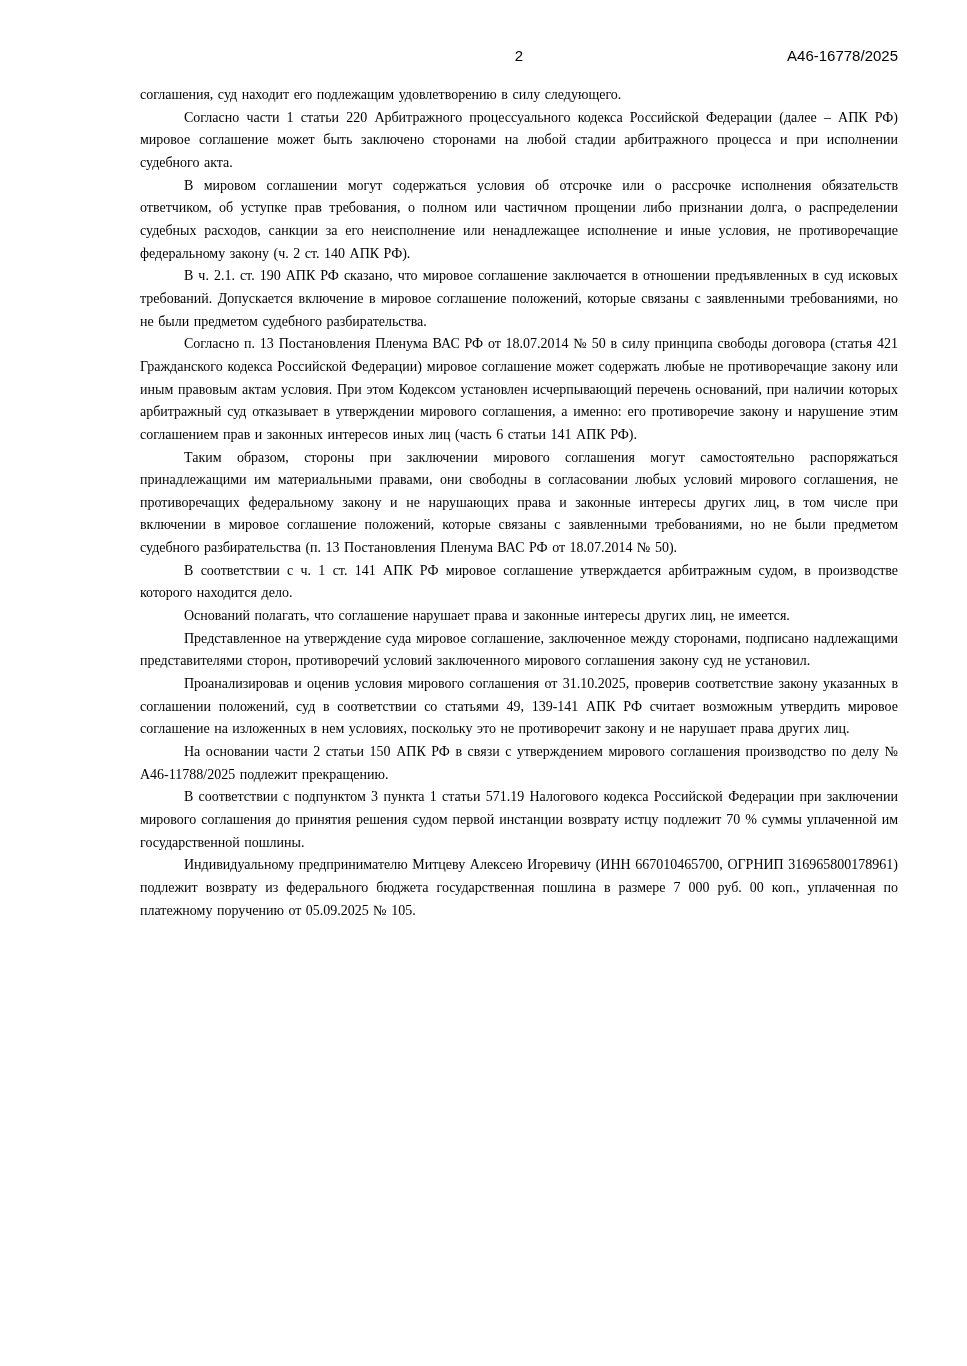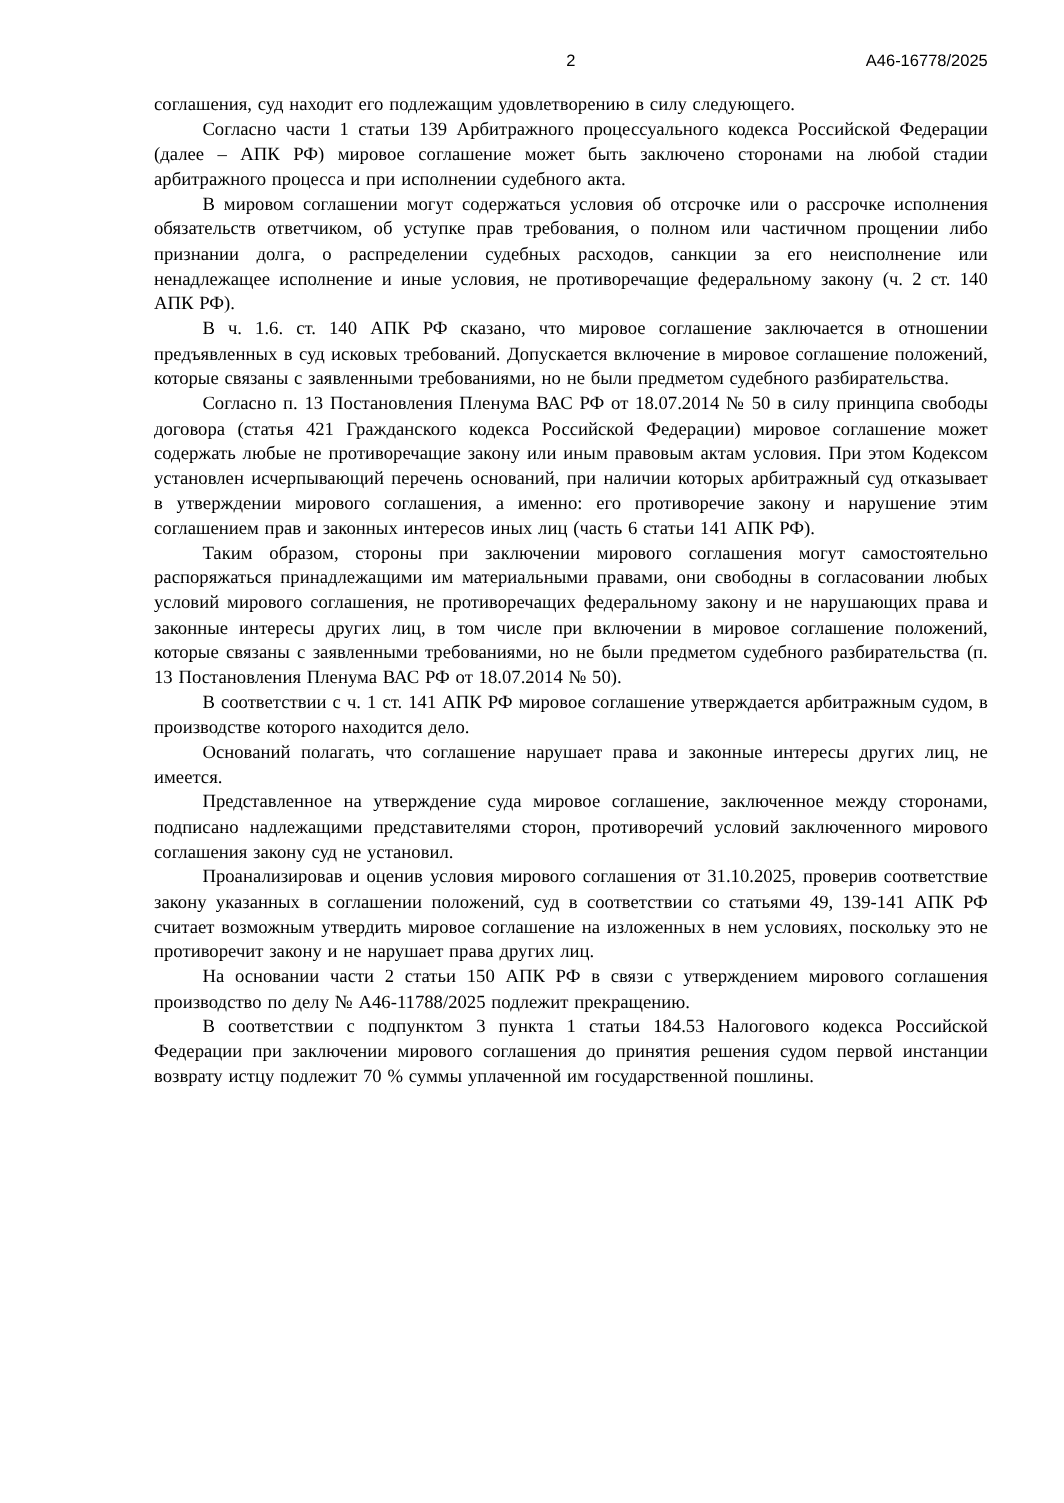--- a/index.html
+++ b/index.html
@@ -37,21 +37,21 @@
     position: absolute;
     right: 0;
     top: 0;
     text-align: left;
   }
   .doc-body {
     position: absolute;
     top: 84px;
     left: 140px;
     width: 758px;
-    font-size: 17px;
+    font-size: 14px;
     line-height: 22.65px;
     text-align: justify;
     word-spacing: 1px;
   }
   .doc-body p {
     margin: 0;
     padding: 0;
     text-indent: 44px;
   }
   .doc-body p.no-indent {
@@ -64,25 +64,26 @@
 </head>
 <body>
 
 <div class="page">
   <div class="header">
     <span class="page-num">2</span>
     <span class="case-num">А46-16778/2025</span>
   </div>
   <div class="doc-body">
       <p class="no-indent">соглашения, суд находит его подлежащим удовлетворению в силу следующего.</p>
-      <p>Согласно части 1 статьи 139 Арбитражного процессуального кодекса Российской Федерации (далее – АПК РФ) мировое соглашение может быть заключено сторонами на любой стадии арбитражного процесса и при исполнении судебного акта.</p>
+      <p>Согласно части 1 статьи 220 Арбитражного процессуального кодекса Российской Федерации (далее – АПК РФ) мировое соглашение может быть заключено сторонами на любой стадии арбитражного процесса и при исполнении судебного акта.</p>
       <p>В мировом соглашении могут содержаться условия об отсрочке или о рассрочке исполнения обязательств ответчиком, об уступке прав требования, о полном или частичном прощении либо признании долга, о распределении судебных расходов, санкции за его неисполнение или ненадлежащее исполнение и иные условия, не противоречащие федеральному закону (ч. 2 ст. 140 АПК РФ).</p>
-      <p>В ч. 1.6. ст. 140 АПК РФ сказано, что мировое соглашение заключается в отношении предъявленных в суд исковых требований. Допускается включение в мировое соглашение положений, которые связаны с заявленными требованиями, но не были предметом судебного разбирательства.</p>
+      <p>В ч. 2.1. ст. 190 АПК РФ сказано, что мировое соглашение заключается в отношении предъявленных в суд исковых требований. Допускается включение в мировое соглашение положений, которые связаны с заявленными требованиями, но не были предметом судебного разбирательства.</p>
       <p>Согласно п. 13 Постановления Пленума ВАС РФ от 18.07.2014 № 50 в силу принципа свободы договора (статья 421 Гражданского кодекса Российской Федерации) мировое соглашение может содержать любые не противоречащие закону или иным правовым актам условия. При этом Кодексом установлен исчерпывающий перечень оснований, при наличии которых арбитражный суд отказывает в утверждении мирового соглашения, а именно: его противоречие закону и нарушение этим соглашением прав и законных интересов иных лиц (часть 6 статьи 141 АПК РФ).</p>
       <p>Таким образом, стороны при заключении мирового соглашения могут самостоятельно распоряжаться принадлежащими им материальными правами, они свободны в согласовании любых условий мирового соглашения, не противоречащих федеральному закону и не нарушающих права и законные интересы других лиц, в том числе при включении в мировое соглашение положений, которые связаны с заявленными требованиями, но не были предметом судебного разбирательства (п. 13 Постановления Пленума ВАС РФ от 18.07.2014 № 50).</p>
       <p>В соответствии с ч. 1 ст. 141 АПК РФ мировое соглашение утверждается арбитражным судом, в производстве которого находится дело.</p>
       <p>Оснований полагать, что соглашение нарушает права и законные интересы других лиц, не имеется.</p>
       <p>Представленное на утверждение суда мировое соглашение, заключенное между сторонами, подписано надлежащими представителями сторон, противоречий условий заключенного мирового соглашения закону суд не установил.</p>
       <p>Проанализировав и оценив условия мирового соглашения от 31.10.2025, проверив соответствие закону указанных в соглашении положений, суд в соответствии со статьями 49, 139-141 АПК РФ считает возможным утвердить мировое соглашение на изложенных в нем условиях, поскольку это не противоречит закону и не нарушает права других лиц.</p>
       <p>На основании части 2 статьи 150 АПК РФ в связи с утверждением мирового соглашения производство по делу № А46-11788/2025 подлежит прекращению.</p>
-      <p>В соответствии с подпунктом 3 пункта 1 статьи 184.53 Налогового кодекса Российской Федерации при заключении мирового соглашения до принятия решения судом первой инстанции возврату истцу подлежит 70 % суммы уплаченной им государственной пошлины.</p>
+      <p>В соответствии с подпунктом 3 пункта 1 статьи 571.19 Налогового кодекса Российской Федерации при заключении мирового соглашения до принятия решения судом первой инстанции возврату истцу подлежит 70 % суммы уплаченной им государственной пошлины.</p>
+      <p>Индивидуальному предпринимателю Митцеву Алексею Игоревичу (ИНН 667010465700, ОГРНИП 316965800178961) подлежит возврату из федерального бюджета государственная пошлина в размере 7 000 руб. 00 коп., уплаченная по платежному поручению от 05.09.2025 № 105.</p>
     </div>
 </div>
 
 </body></html>

